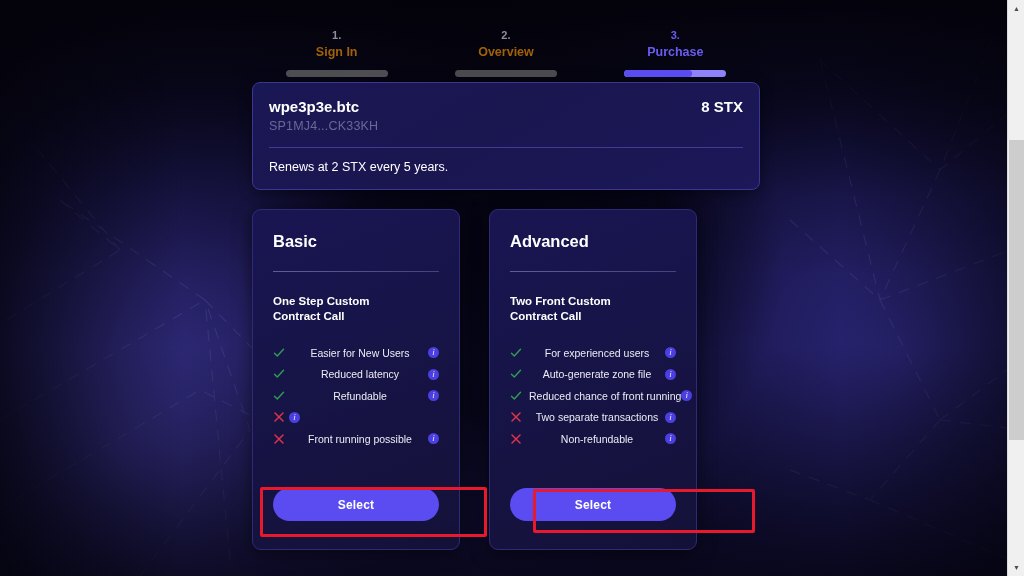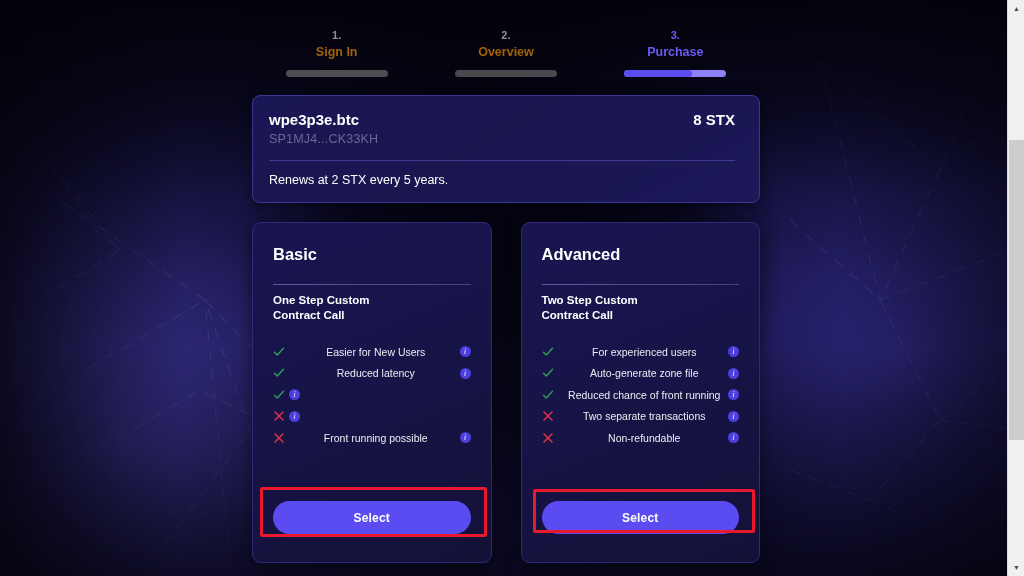--- a/index.html
+++ b/index.html
@@ -129,25 +129,25 @@
   .step.s3 .step-bar-fill {
     position: absolute;
     left: 0; top: 0; bottom: 0;
     width: 66%;
     background: #5a4cf0;
     border-radius: 4px;
   }
 
   
   .domain-card {
-    margin-top: 18px;
+    margin-top: 5px;
     background: linear-gradient(150deg, #1a1755 0%, #191650 45%, #1c1859 100%);
     border: 1px solid #3b3594;
     border-radius: 8px;
-    padding: 14px 24px 14px 16px;
+    padding: 14px 16px 14px 16px;
     box-shadow: 0 2px 14px rgba(0,0,0,0.45);
   }
   .domain-top {
     display: flex;
     align-items: flex-start;
     justify-content: space-between;
   }
   .domain-name {
     font-size: 15px;
     font-weight: bold;
@@ -182,21 +182,21 @@
   }
 
   
   .plans {
     display: flex;
     gap: 29px;
     margin-top: 19px;
   }
   .plan {
     position: relative;
-    width: 240px;
+    width: 208px;
     height: 341px;
     background: linear-gradient(158deg, #191552 0%, #171449 40%, #141138 100%);
     border: 1px solid #2e2a78;
     border-radius: 9px;
     padding: 21px 20px 0 20px;
     box-shadow: 0 3px 18px rgba(0,0,0,0.5);
     display: flex;
     flex-direction: column;
   }
   .plan-title {
@@ -204,21 +204,21 @@
     font-weight: bold;
     color: #ffffff;
     line-height: 21px;
   }
   .plan-div {
     height: 1px;
     background: linear-gradient(90deg, rgba(156,150,215,0.55), rgba(156,150,215,0.35));
     margin: 19px 0 0 0;
   }
   .plan-sub {
-    margin-top: 8px;
+    margin-top: 22px;
     font-size: 11.5px;
     font-weight: bold;
     color: #ffffff;
     line-height: 14.5px;
   }
   .features {
     margin-top: 19px;
     list-style: none;
   }
   .feature {
@@ -387,20 +387,21 @@
             </span>
             <span class="feat-text">Reduced latency</span>
             <span class="info-dot">i</span>
           </li>
           <li class="feature">
             <span class="feat-mark">
               <svg width="12" height="12" viewBox="0 0 12 12">
                   <path d="M1.5 6.2 L4.3 9 L10.5 2.3" stroke="#2f9e55" stroke-width="1.4" fill="none" stroke-linecap="round" stroke-linejoin="round"></path>
                 </svg>
             </span>
+            <span class="feat-text">Refundable</span>
             <span class="info-dot">i</span>
           </li>
           <li class="feature">
             <span class="feat-mark">
               <svg width="12" height="12" viewBox="0 0 12 12">
                   <path d="M2 2 L10 10 M10 2 L2 10" stroke="#e0334b" stroke-width="1.5" fill="none" stroke-linecap="round"></path>
                 </svg>
             </span>
             <span class="info-dot">i</span>
           </li>
@@ -416,21 +417,21 @@
         </ul>
         <div class="plan-footer">
           <button class="select-btn">Select</button>
         </div>
       </div>
 
       <div class="plan">
         <div class="plan-title">Advanced</div>
         <div class="plan-div"></div>
         <div class="plan-sub">
-          <div>Two Step Custom</div>
+          <div>Two Front Custom</div>
           <div>Contract Call</div>
         </div>
         <ul class="features">
           <li class="feature">
             <span class="feat-mark">
               <svg width="12" height="12" viewBox="0 0 12 12">
                   <path d="M1.5 6.2 L4.3 9 L10.5 2.3" stroke="#2f9e55" stroke-width="1.4" fill="none" stroke-linecap="round" stroke-linejoin="round"></path>
                 </svg>
             </span>
             <span class="feat-text">For experienced users</span>

